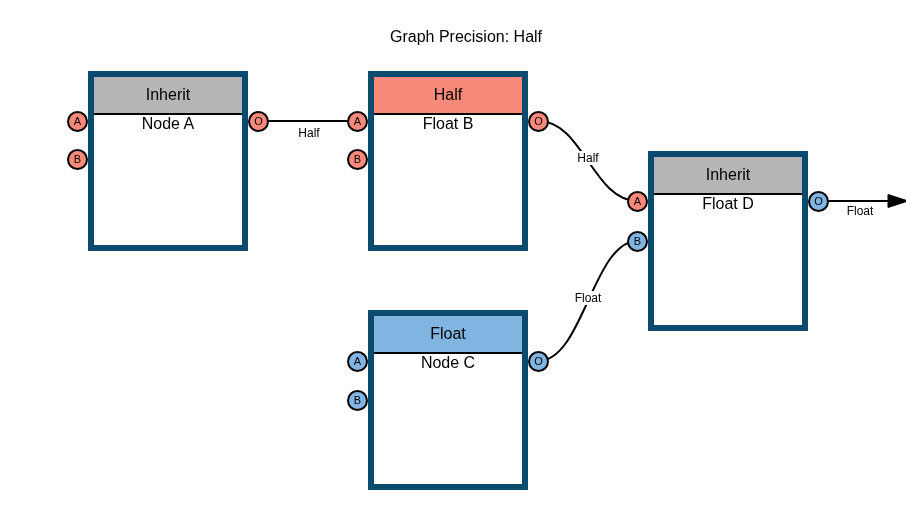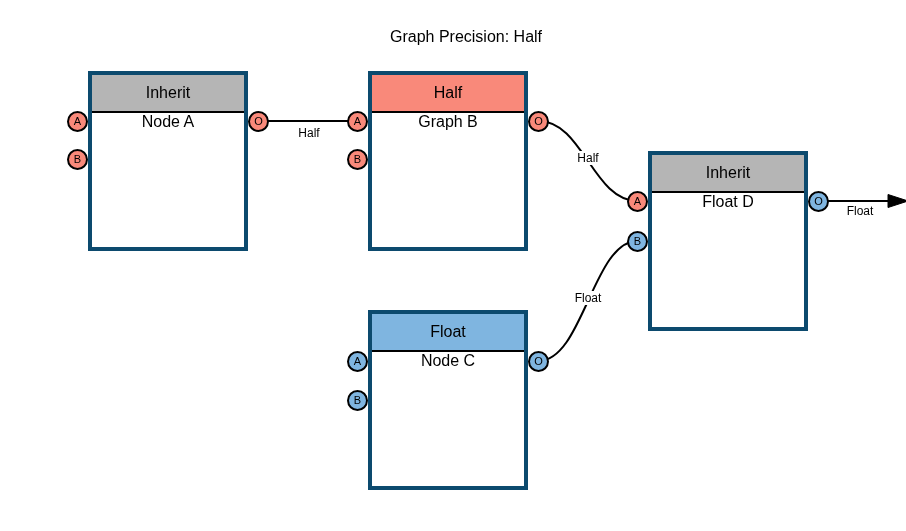--- a/index.html
+++ b/index.html
@@ -8,21 +8,21 @@
     font-family:"Liberation Sans",sans-serif;color:#000;overflow:hidden;margin-left:28px;
   }
   .diagram-title{
     position:absolute;left:438px;top:28px;transform:translateX(-50%);
     font-size:16px;white-space:nowrap;
   }
   .edges{position:absolute;left:0;top:0;width:906px;height:531px;z-index:1;}
   .edges path,.edges line{stroke:#000;stroke-width:2;fill:none;}
   .edges polygon{fill:#000;stroke:#000;}
   .node{
-    position:absolute;width:160px;height:180px;border:4px solid #0c4a6e;
+    position:absolute;width:160px;height:180px;border:6px solid #0c4a6e;
     background:#fff;box-sizing:border-box;z-index:2;
   }
   .node-header{
     height:36px;border-bottom:2px solid #000;
     display:flex;align-items:center;justify-content:center;font-size:16px;
   }
   .node-body{
     position:absolute;top:38px;left:0;right:0;bottom:0;
     display:flex;align-items:flex-start;justify-content:center;font-size:16px;
   }
@@ -72,21 +72,21 @@
     </div>
   <div class="port" style="left: 220px; top: 110.5px; background-color: rgb(249, 137, 122);">
       <span>O</span>
     </div>
 
   <div class="node node-b">
     <div class="node-header" style="background-color: rgb(249, 137, 122);">
       <span>Half</span>
     </div>
     <div class="node-body">
-      <span>Graph B</span>
+      <span>Float B</span>
     </div>
   </div>
   <div class="port" style="left: 319px; top: 110.5px; background-color: rgb(249, 137, 122);">
       <span>A</span>
     </div>
   <div class="port" style="left: 319px; top: 148.5px; background-color: rgb(249, 137, 122);">
       <span>B</span>
     </div>
   <div class="port" style="left: 500px; top: 110.5px; background-color: rgb(249, 137, 122);">
       <span>O</span>

